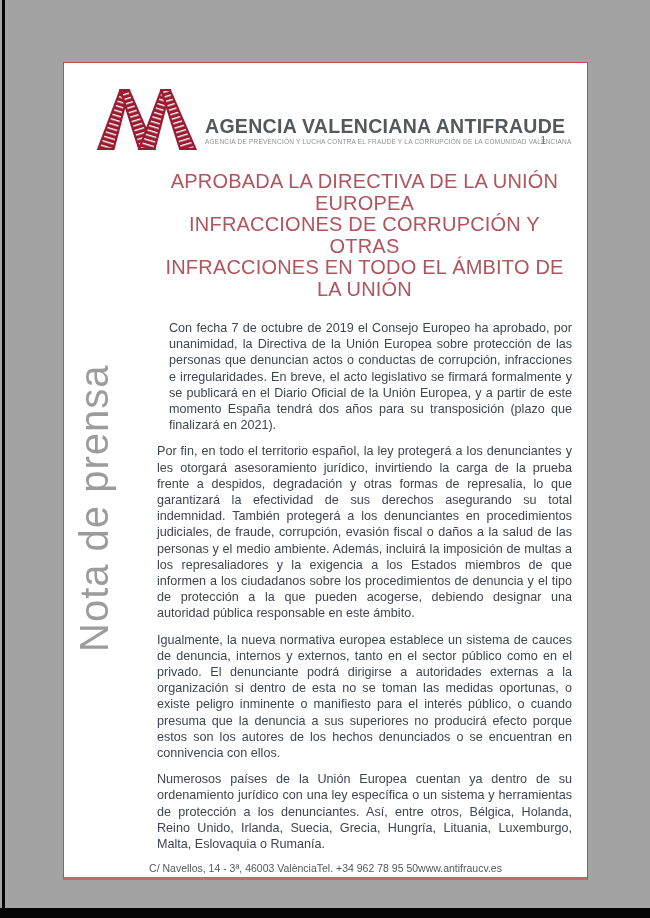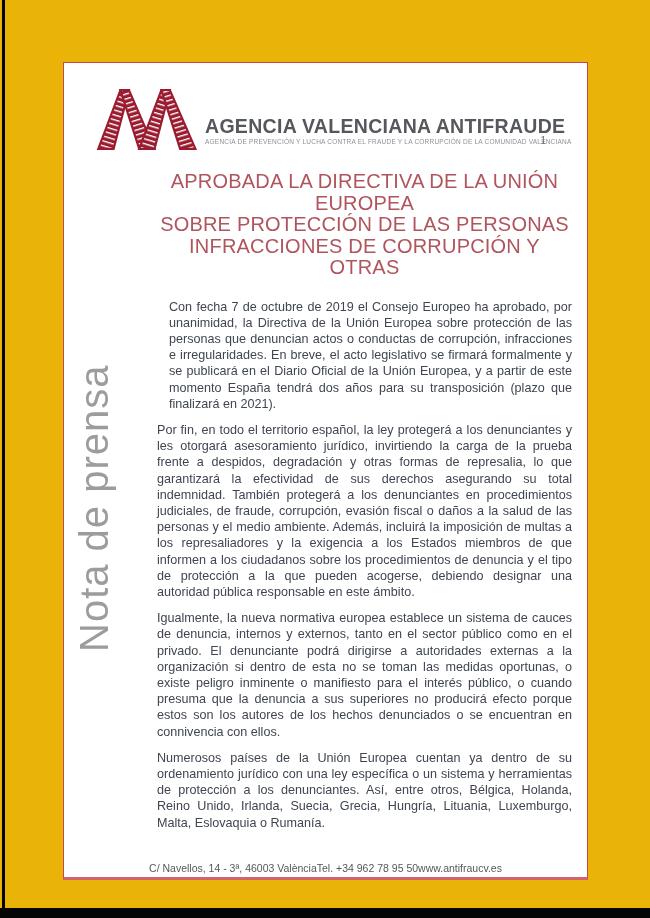--- a/index.html
+++ b/index.html
@@ -2,21 +2,21 @@
 <html><head>
 <meta charset="utf-8">
 <style>
   * { margin:0; padding:0; box-sizing:border-box; }
   html,body { background:#ffffff; }
   body {
     width:650px; height:918px;
     font-family:"Liberation Sans", sans-serif;
     position:relative; overflow:hidden;
   }
-  .canvas { position:relative; width:650px; height:918px; background:#eab308; }
+  .canvas { position:relative; width:650px; height:918px; background:#a3a3a3; }
 
   
   .edge-left  { position:absolute; left:2px; top:0; width:3px; height:918px; background:#050505; }
   .edge-bottom{ position:absolute; left:0; bottom:0; width:650px; height:10px; background:#050505; }
 
   
   .page {
     position:absolute; left:63px; top:62px; width:525px; height:818px;
     background:#ffffff;
     border:1.5px solid #c7474f;
@@ -97,22 +97,22 @@
         <div class="org-name">AGENCIA VALENCIANA ANTIFRAUDE</div>
         <div class="org-sub">AGENCIA DE PREVENCIÓN Y LUCHA CONTRA EL FRAUDE Y LA CORRUPCIÓN DE LA COMUNIDAD VALENCIANA</div>
       </div>
     </div>
 
     <div class="pagenum">1</div>
 
     <div class="content">
       <h1 class="title">
         <span>APROBADA LA DIRECTIVA DE LA UNIÓN EUROPEA</span>
-        <span>SOBRE PROTECCIÓN DE LAS PERSONAS</span>
         <span>INFRACCIONES DE CORRUPCIÓN Y OTRAS</span>
+        <span>INFRACCIONES EN TODO EL ÁMBITO DE LA UNIÓN</span>
       </h1>
       <p class="para">Con fecha 7 de octubre de 2019 el Consejo Europeo ha aprobado, por unanimidad, la Directiva de la Unión Europea sobre protección de las personas que denuncian actos o conductas de corrupción, infracciones e irregularidades. En breve, el acto legislativo se firmará formalmente y se publicará en el Diario Oficial de la Unión Europea, y a partir de este momento España tendrá dos años para su transposición (plazo que finalizará en 2021).</p>
       <p class="para">Por fin, en todo el territorio español, la ley protegerá a los denunciantes y les otorgará asesoramiento jurídico, invirtiendo la carga de la prueba frente a despidos, degradación y otras formas de represalia, lo que garantizará la efectividad de sus derechos asegurando su total indemnidad. También protegerá a los denunciantes en procedimientos judiciales, de fraude, corrupción, evasión fiscal o daños a la salud de las personas y el medio ambiente. Además, incluirá la imposición de multas a los represaliadores y la exigencia a los Estados miembros de que informen a los ciudadanos sobre los procedimientos de denuncia y el tipo de protección a la que pueden acogerse, debiendo designar una autoridad pública responsable en este ámbito.</p>
       <p class="para">Igualmente, la nueva normativa europea establece un sistema de cauces de denuncia, internos y externos, tanto en el sector público como en el privado. El denunciante podrá dirigirse a autoridades externas a la organización si dentro de esta no se toman las medidas oportunas, o existe peligro inminente o manifiesto para el interés público, o cuando presuma que la denuncia a sus superiores no producirá efecto porque estos son los autores de los hechos denunciados o se encuentran en connivencia con ellos.</p>
       <p class="para">Numerosos países de la Unión Europea cuentan ya  dentro de su ordenamiento jurídico con una ley específica o un sistema y herramientas de protección a los denunciantes. Así, entre otros, Bélgica, Holanda, Reino Unido, Irlanda, Suecia, Grecia, Hungría, Lituania, Luxemburgo, Malta, Eslovaquia o Rumanía.</p>
     </div>
 
     <div class="side-label">Nota de prensa</div>
 
     <div class="footer">

